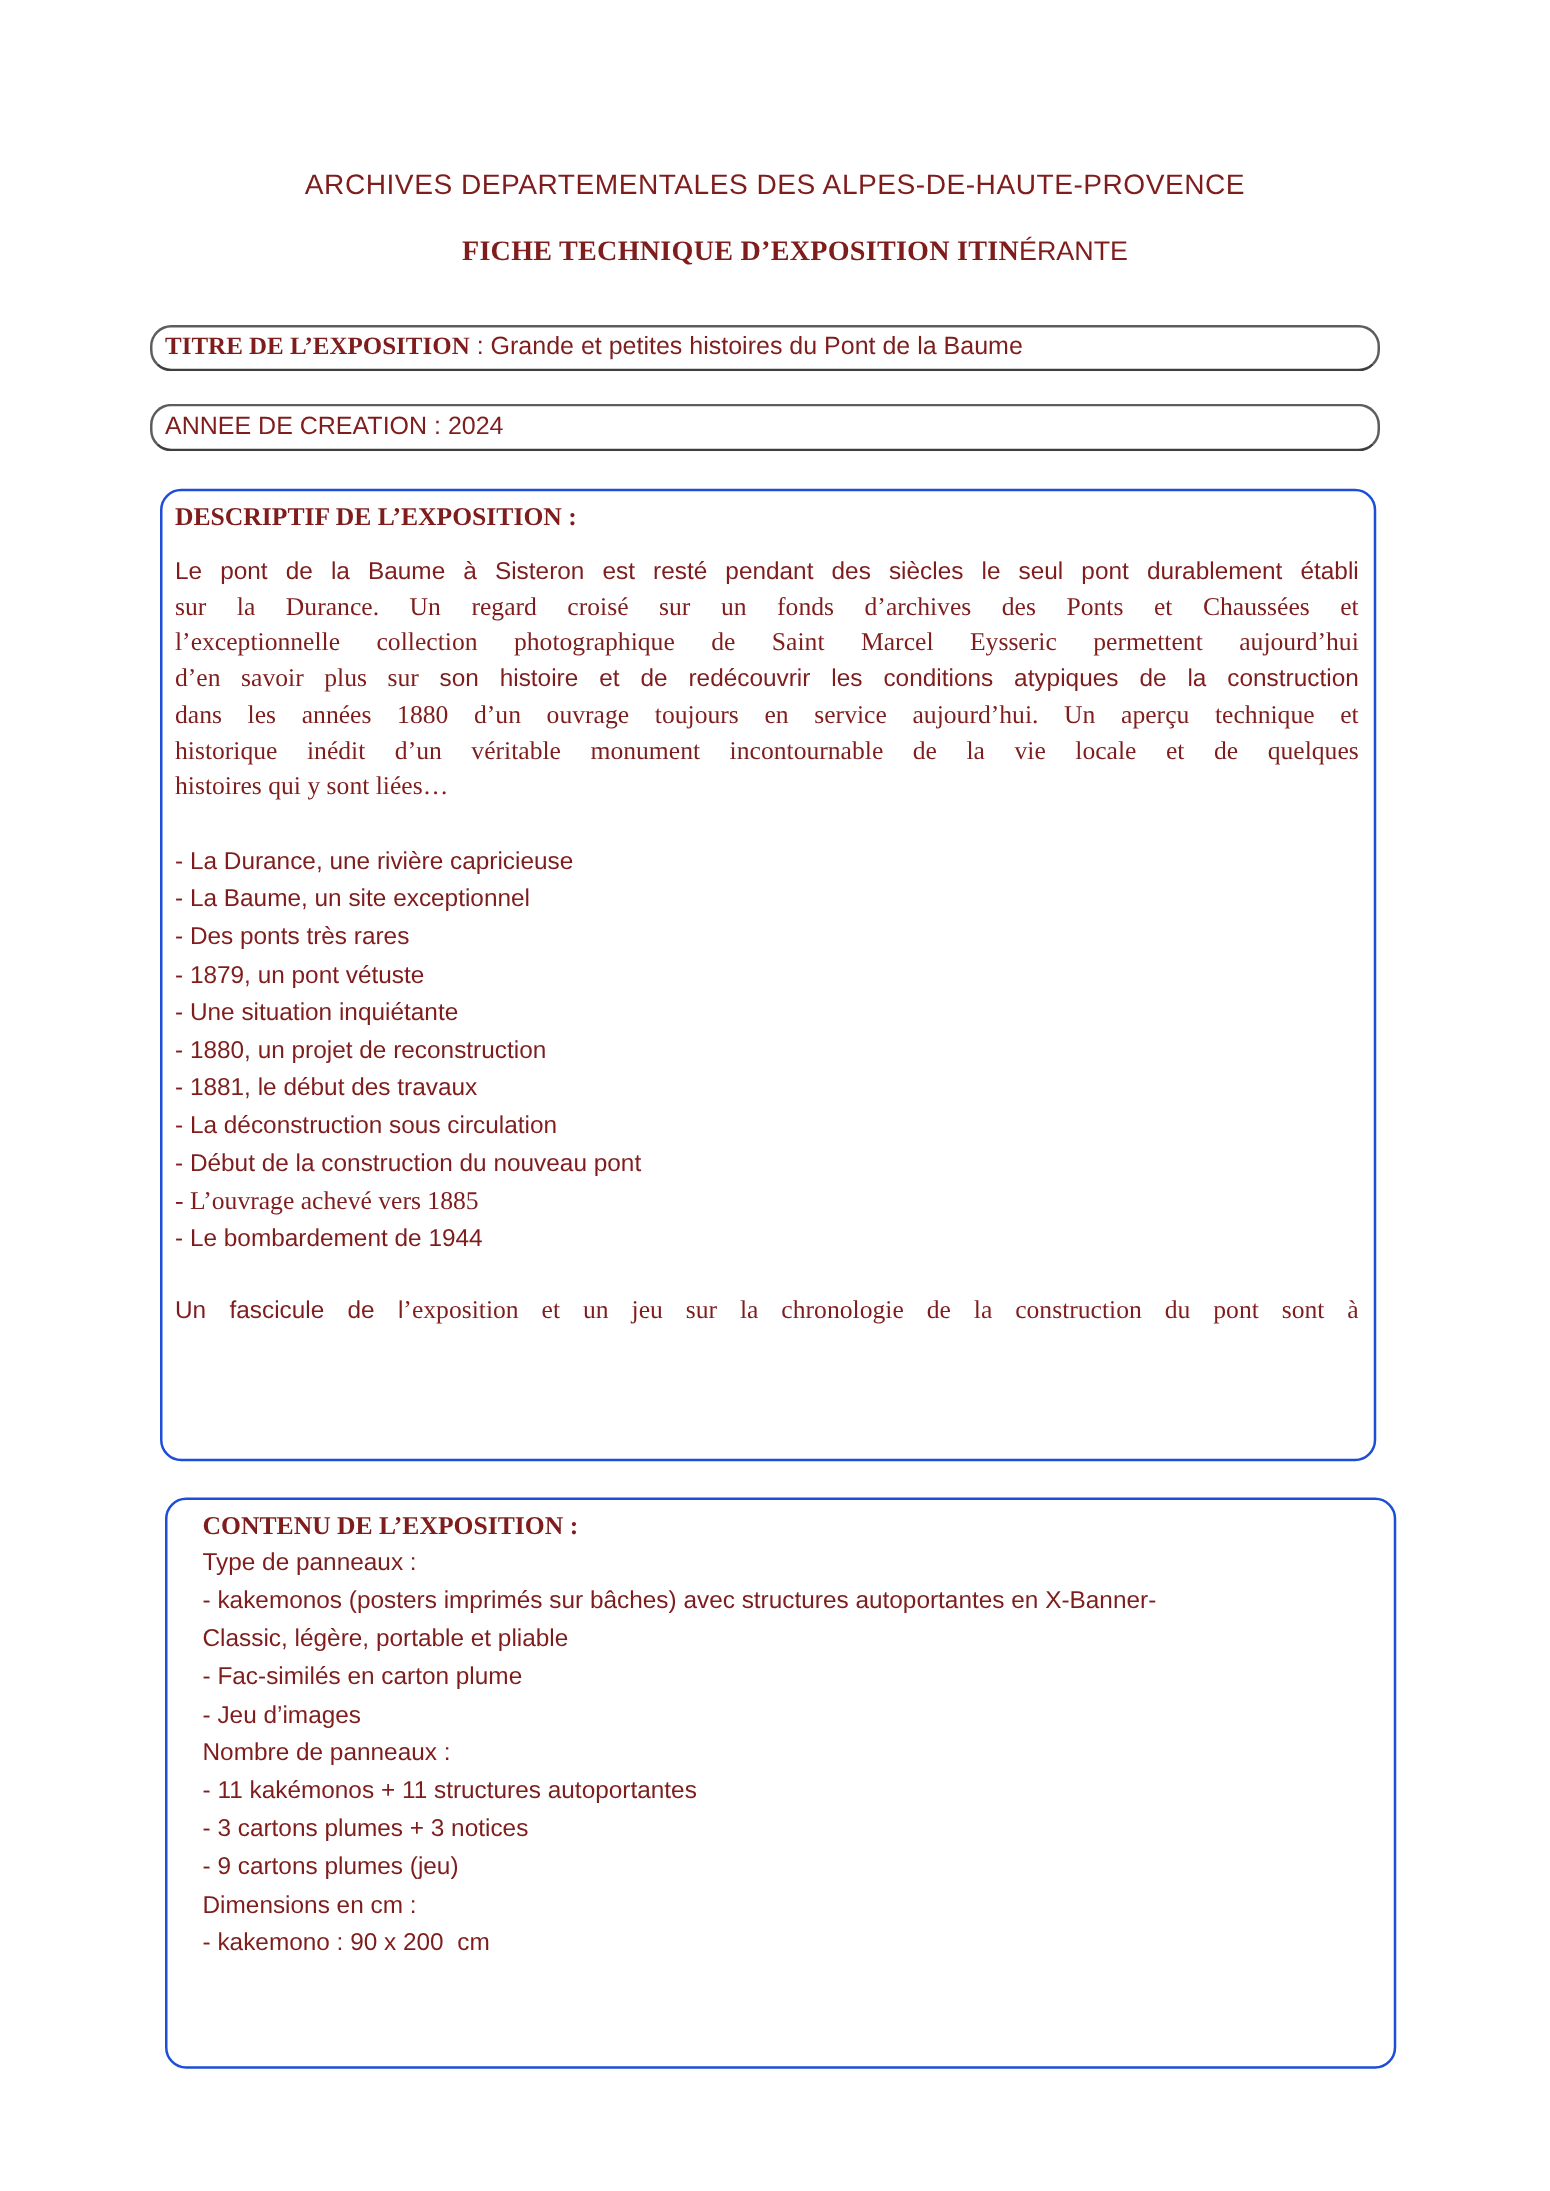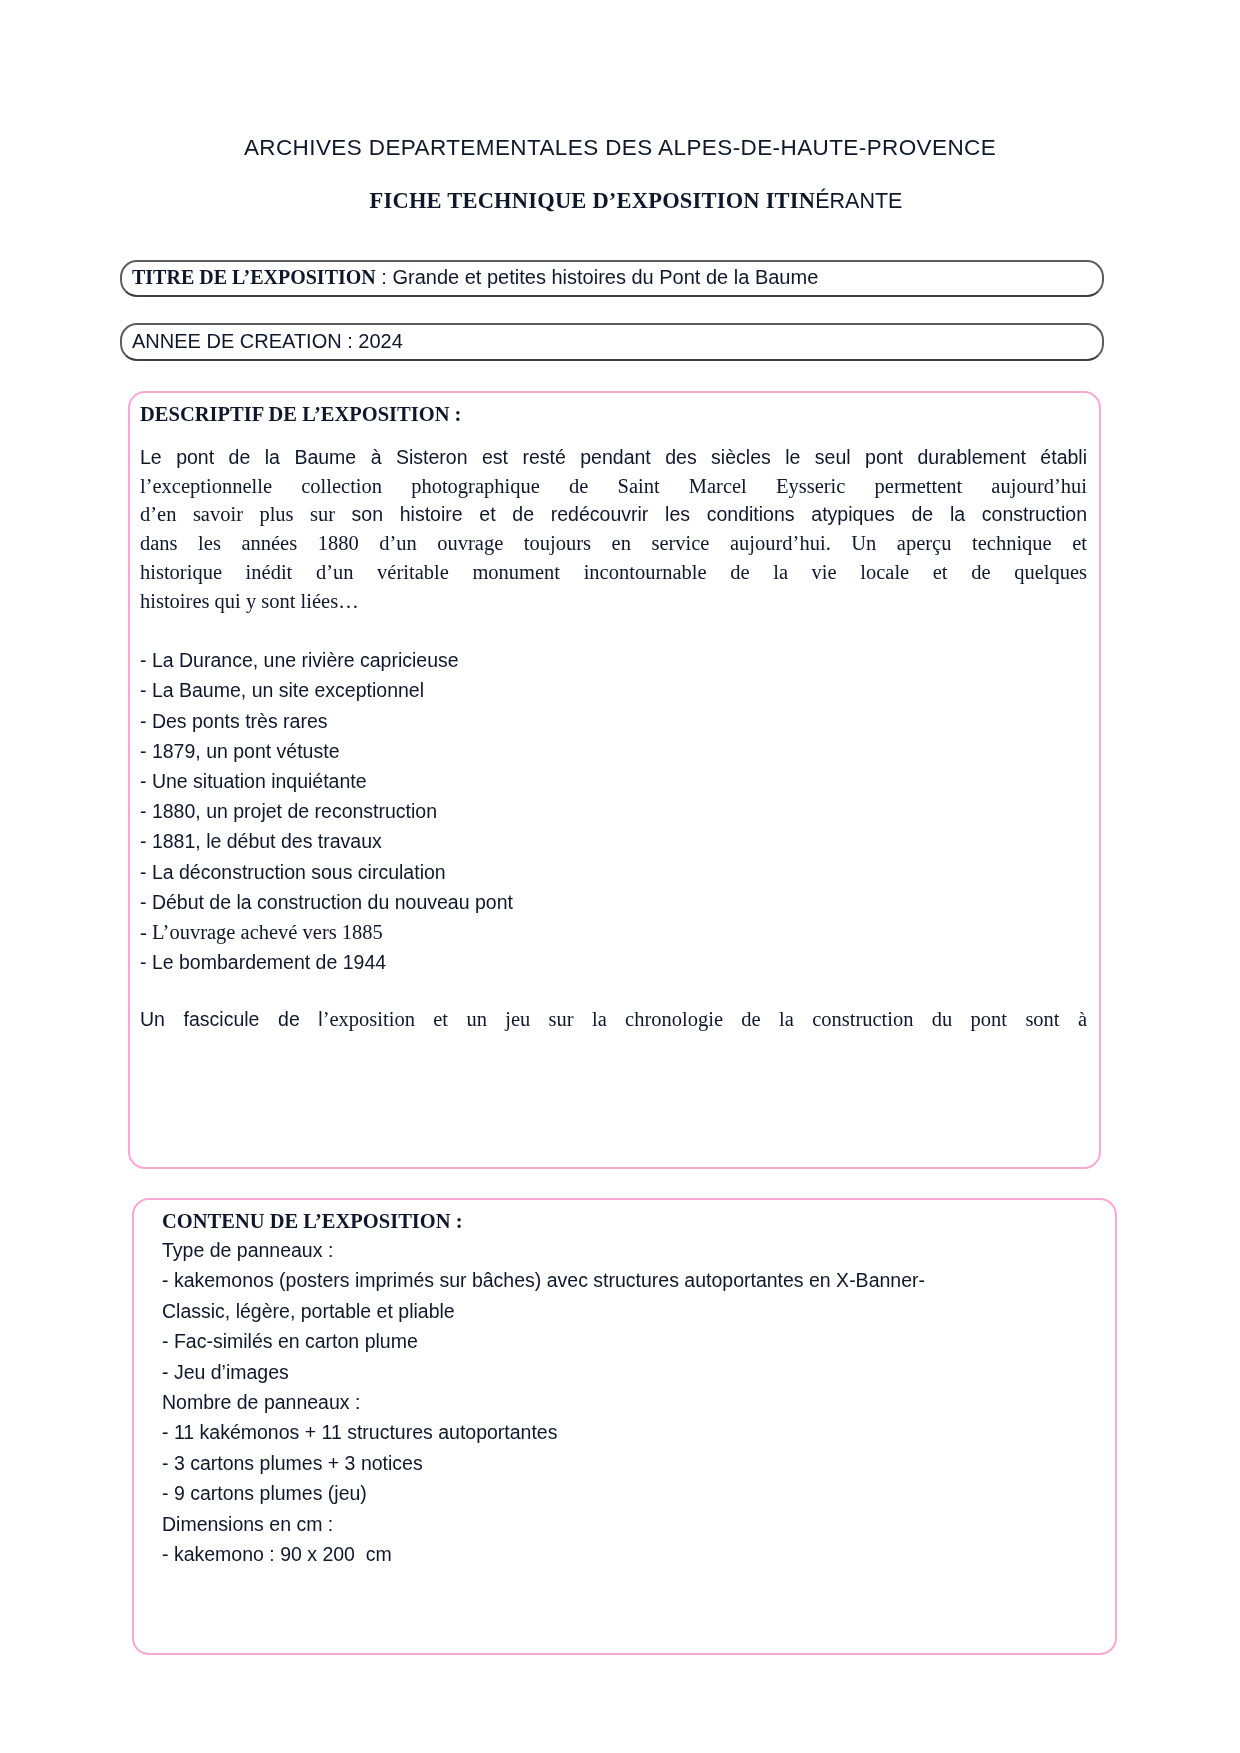--- a/index.html
+++ b/index.html
@@ -7,21 +7,21 @@
     margin: 0;
     padding: 0;
     background: #e8e8e8;
   }
   .page {
     position: relative;
     width: 1240px;
     height: 1753px;
     margin: 0 auto;
     background: #ffffff;
-    color: #0f172a;
+    color: #7f1d1d;
     overflow: hidden;
   }
   .sans  { font-family: "Liberation Sans", sans-serif; font-size: 19.5px; }
   .serif { font-family: "Liberation Serif", serif;     font-size: 20.5px; }
   .bold  { font-weight: bold; }
 
   
   .header-1 {
     position: absolute;
     top: 135px; left: 0; width: 100%;
@@ -46,21 +46,21 @@
     font-size: 21.5px;
   }
 
   
   .box { position: absolute; box-sizing: border-box; background: #ffffff; border-radius: 17px; }
   .small-box {
     border: 2px solid #5d5d5d;
     border-bottom-color: #3f3f3f;
   }
   .big-box {
-    border: 2px solid #f9a8d4;
+    border: 2px solid #1d4ed8;
     padding: 7px 12px 0 10px;
   }
   .title-box { top: 260px; left: 120px; width: 984px; height: 37px; padding: 4px 10px; }
   .title-box .sans, .year-box .sans { font-size: 20px; }
   .title-box .serif { font-size: 20px; }
   .year-box  { top: 323px; left: 120px; width: 984px; height: 38px; padding: 5px 10px; }
 
   .descriptif-box { top: 391px; left: 128px; width: 973px; height: 778px; }
   .contenu-box    { top: 1198px; left: 132px; width: 985px; height: 457px; padding-left: 28px; }
 
@@ -105,20 +105,21 @@
   </div>
 
   <div class="box small-box year-box">
     <span class="sans">ANNEE DE CREATION : 2024</span>
   </div>
 
   <div class="box big-box descriptif-box">
     <div class="box-heading">DESCRIPTIF DE L’EXPOSITION :</div>
     <div class="para">
         <div class="line justify"><span class="sans">Le pont de la Baume à Sisteron est resté pendant des siècles le seul pont durablement établi</span></div>
+        <div class="line justify"><span class="serif">sur la Durance. Un regard croisé sur un fonds d’archives des Ponts et Chaussées et</span></div>
         <div class="line justify"><span class="serif">l’exceptionnelle collection photographique de Saint Marcel Eysseric permettent aujourd’hui</span></div>
         <div class="line justify"><span class="serif">d’en savoir plus sur </span><span class="sans">son histoire et de redécouvrir les conditions atypiques de la construction</span></div>
         <div class="line justify"><span class="serif">dans les années 1880 d’un ouvrage toujours en service aujourd’hui. Un aperçu technique et</span></div>
         <div class="line justify"><span class="serif">historique inédit d’un véritable monument incontournable de la vie locale et de quelques</span></div>
         <div class="line"><span class="serif">histoires qui y sont liées…</span></div>
       </div>
     <div class="plan-list">
         <div class="line"><span class="sans">- La Durance, une rivière capricieuse</span></div>
         <div class="line"><span class="sans">- La Baume, un site exceptionnel</span></div>
         <div class="line"><span class="sans">- Des ponts très rares</span></div>

